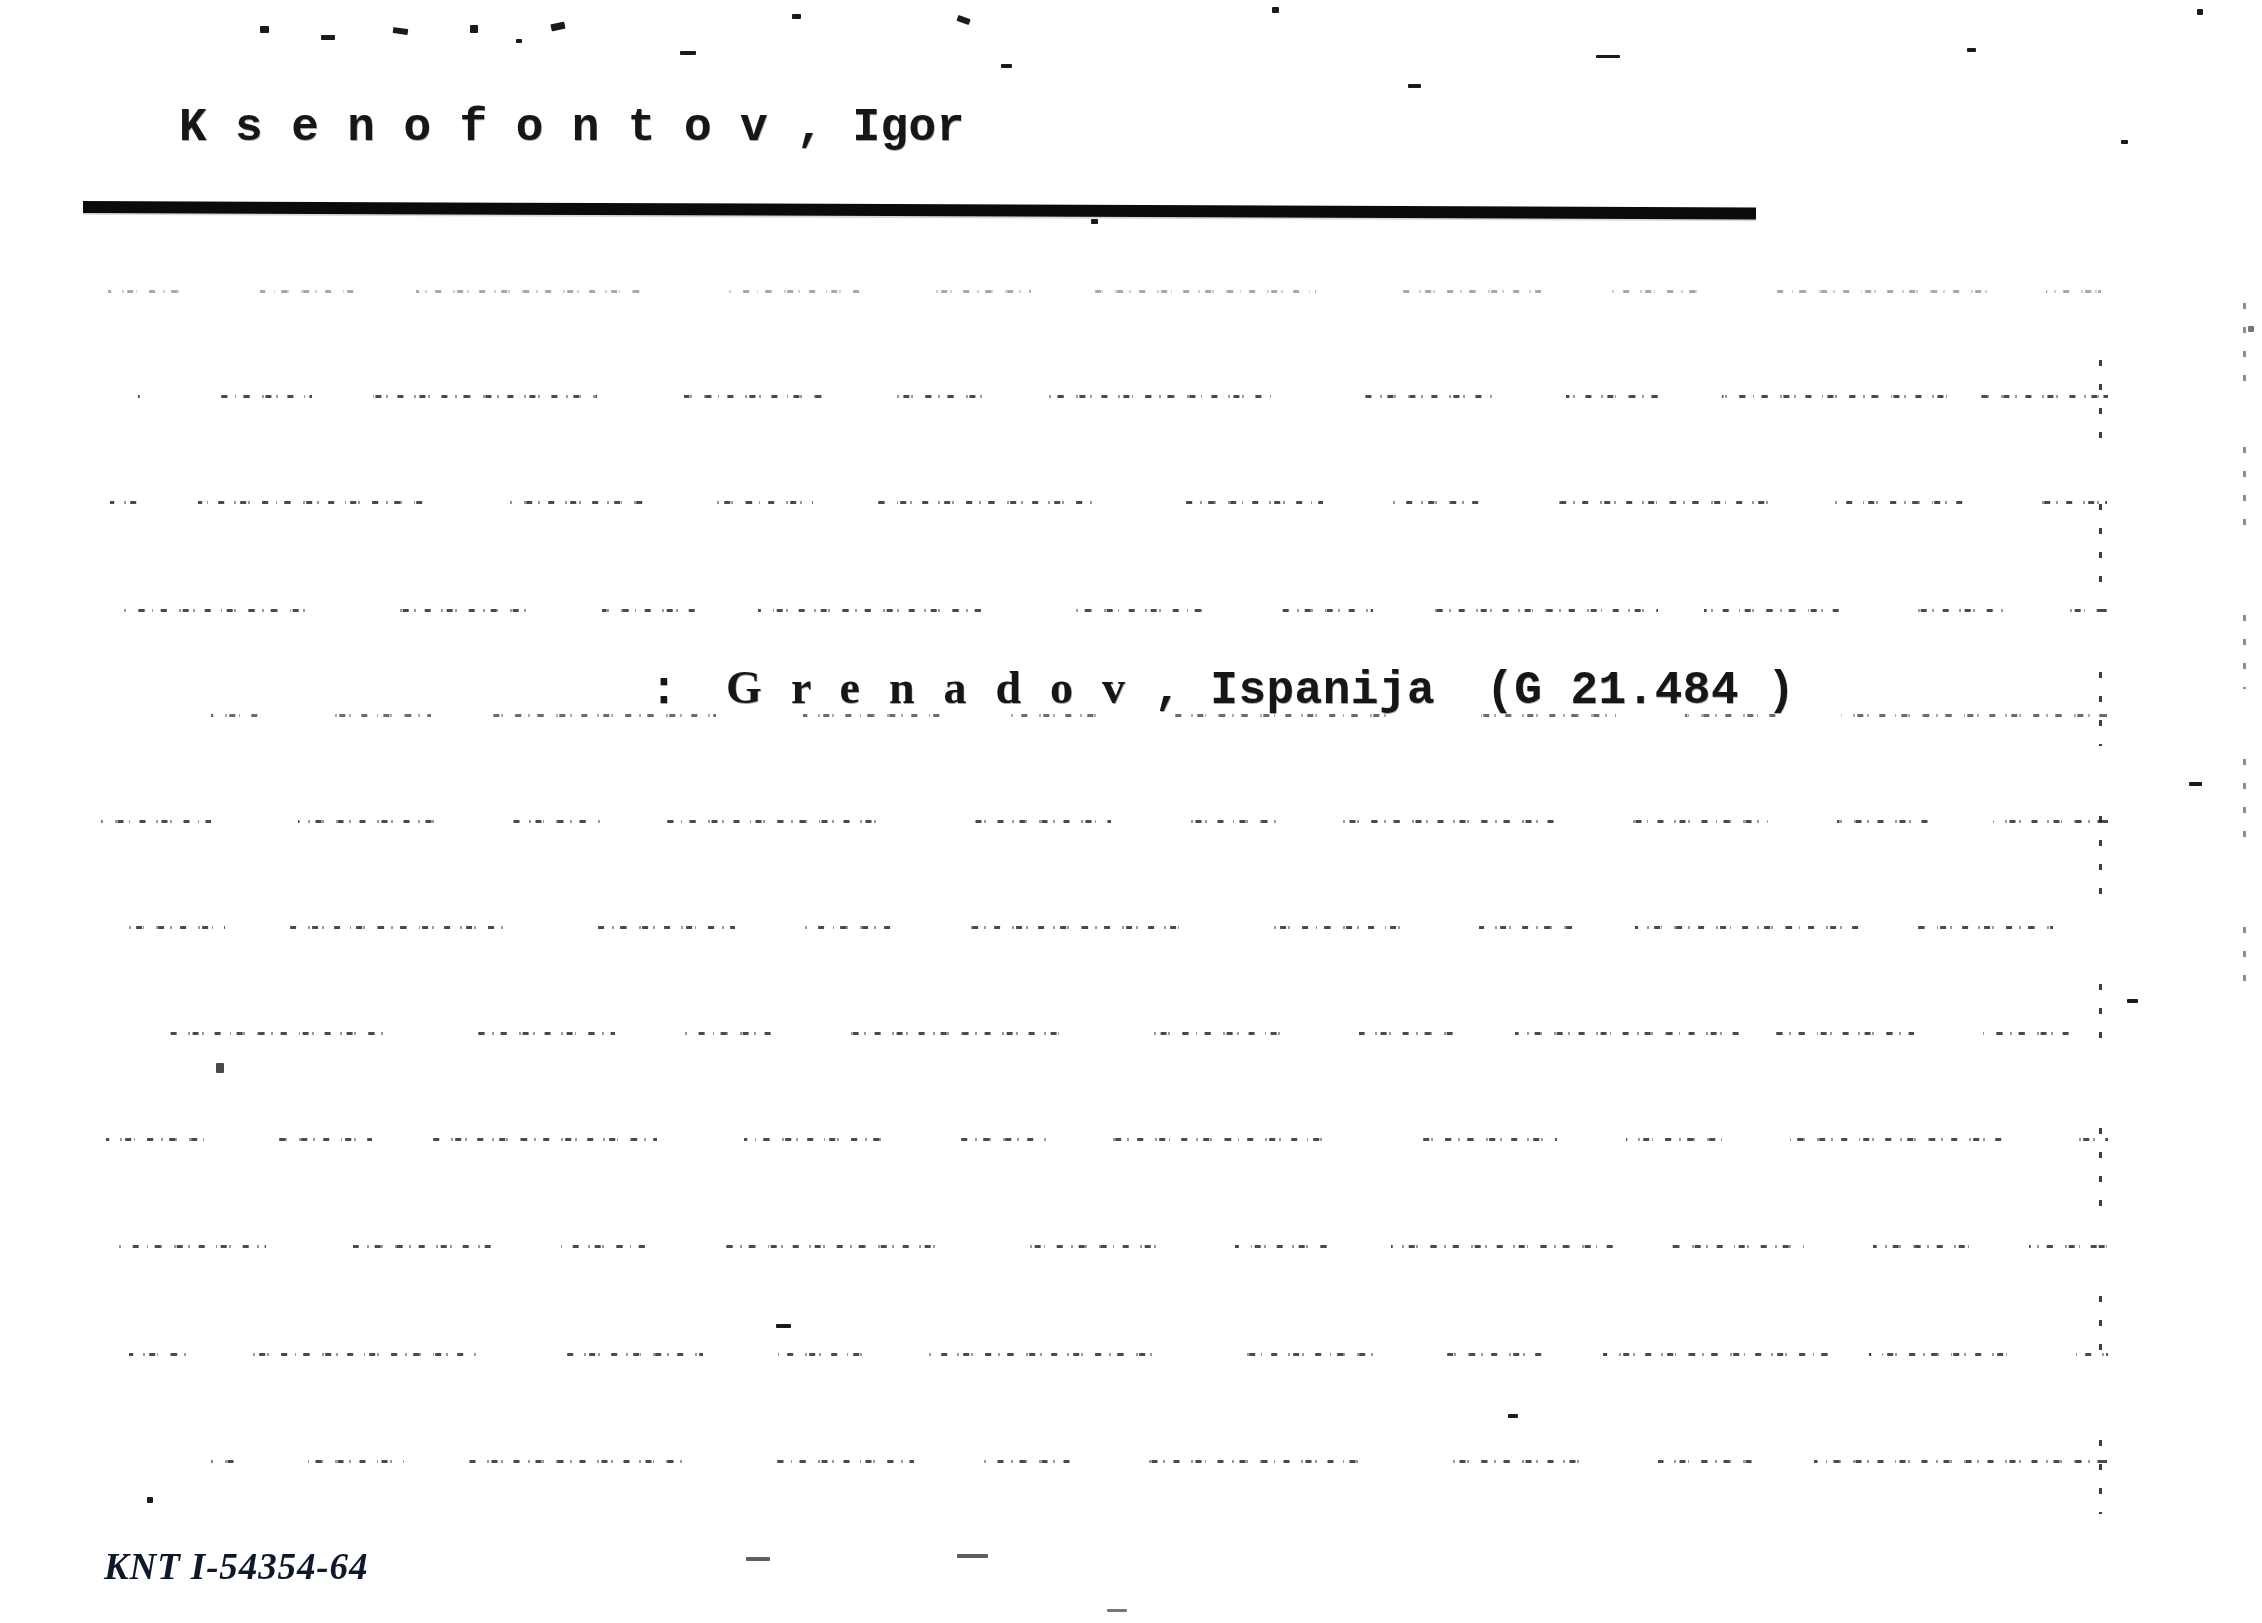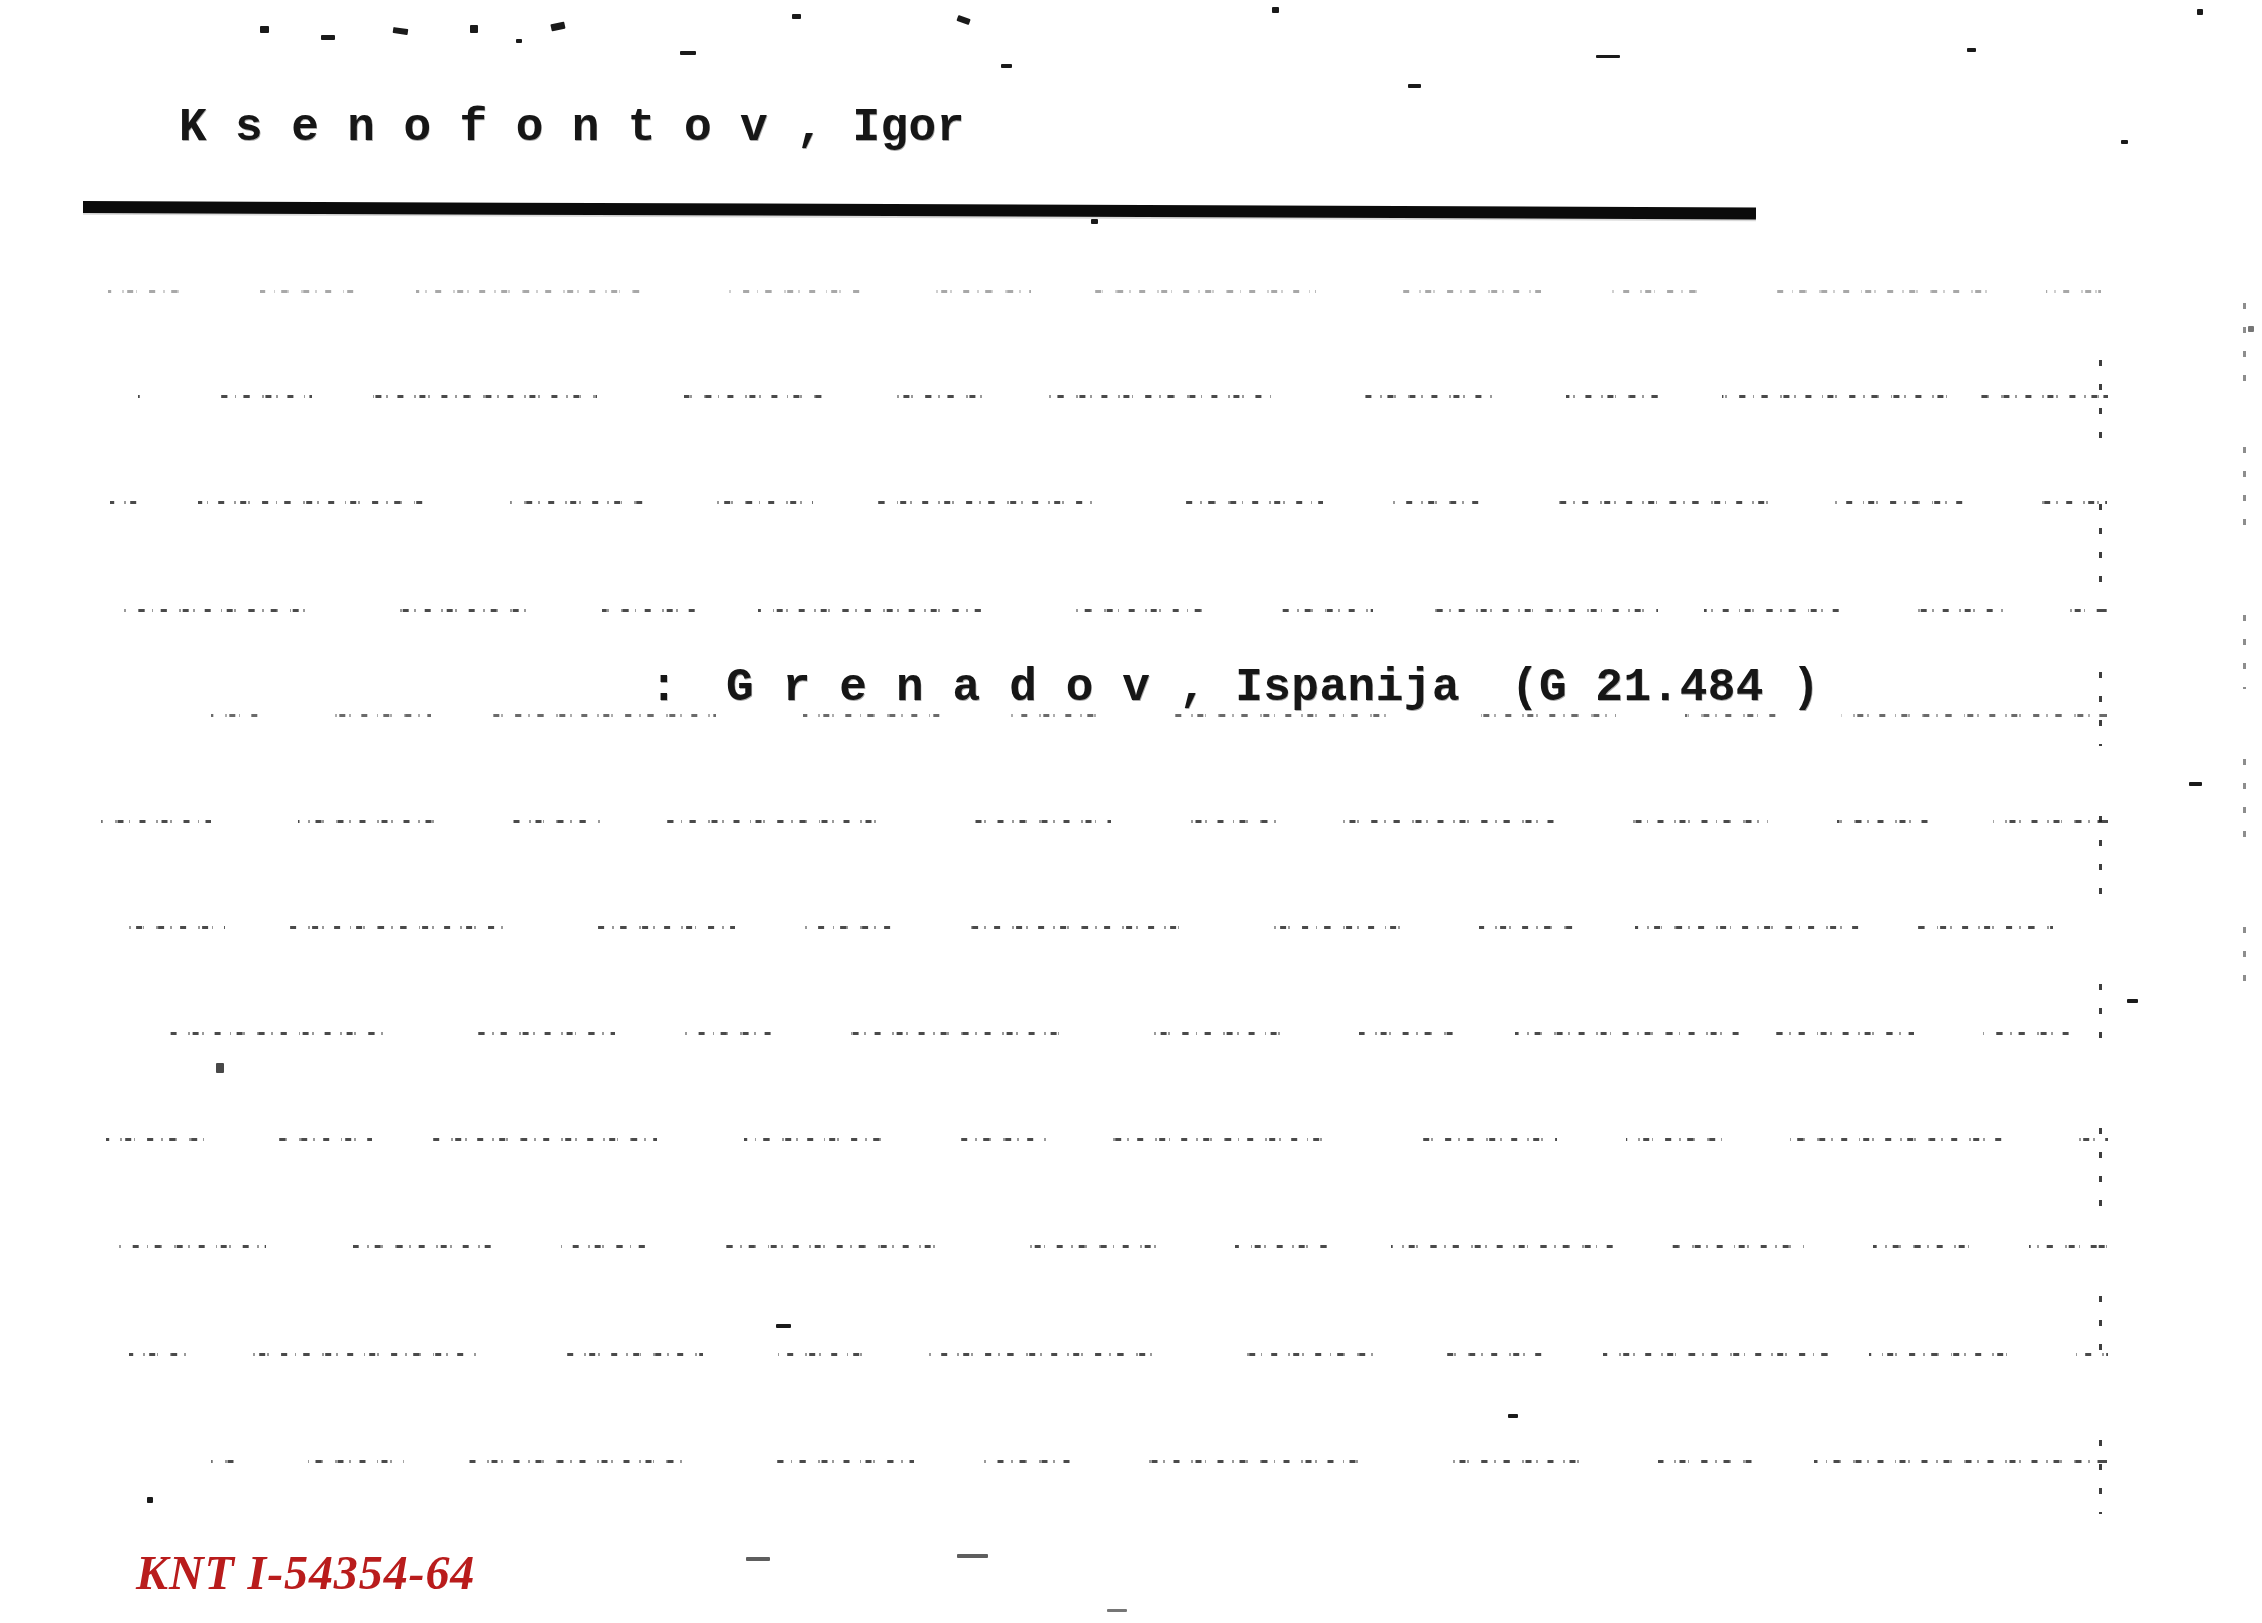--- a/index.html
+++ b/index.html
@@ -10,21 +10,21 @@
   }
   .scan{position:relative;width:2263px;height:1148px;background:#ffffff;}
 
   
   .typed{
     position:absolute;font-weight:700;font-size:46px;line-height:1.1;
     color:#161616;white-space:pre;letter-spacing:0.5px;
     text-shadow:0.6px 0.7px 0 rgba(10,10,10,.35);
   }
   .sp{letter-spacing:28.5px;}           
-  .sp2{letter-spacing:29px;}
+  .sp2{letter-spacing:29px;font-family:Liberation Serif, serif;}
   .heading-line{left:179px;top:103px;}
   .title-line{left:168px;top:244px;}
   .imprint-line{left:168px;top:331px;}
   .imprint-line sup{font-size:29px;letter-spacing:0;vertical-align:16.5px;}
   .xref-line{left:650px;top:663px;}
   .xref-surname{margin-left:48px;}
   .xref-shelfmark{margin-left:51px;}
 
   
   .heading-rule{
@@ -52,21 +52,21 @@
     -webkit-mask-image:repeating-linear-gradient(180deg,#000 0 78px,transparent 78px 138px,#000 138px 230px,transparent 230px 308px);
     mask-image:repeating-linear-gradient(180deg,#000 0 78px,transparent 78px 138px,#000 138px 230px,transparent 230px 308px);
   }
   .vrule.main{left:2099px;top:360px;height:1203px;}
   .vrule.far{left:2243px;top:303px;height:698px;opacity:.5;}
 
   
   .card-code{
     position:absolute;left:104px;top:1545px;
     font-family:"Liberation Serif","DejaVu Serif",serif;font-style:italic;
-    font-size:48px;font-weight:600;letter-spacing:0.9px;color:#b91c1c;margin-left:32px;
+    font-size:37px;font-weight:600;letter-spacing:0.9px;color:#0f172a;
   }
 
   
   .speck{position:absolute;background:#1a1a1a;border-radius:0.9px;}
 </style>
 </head>
 <body>
 
 <div class="scan">
 

